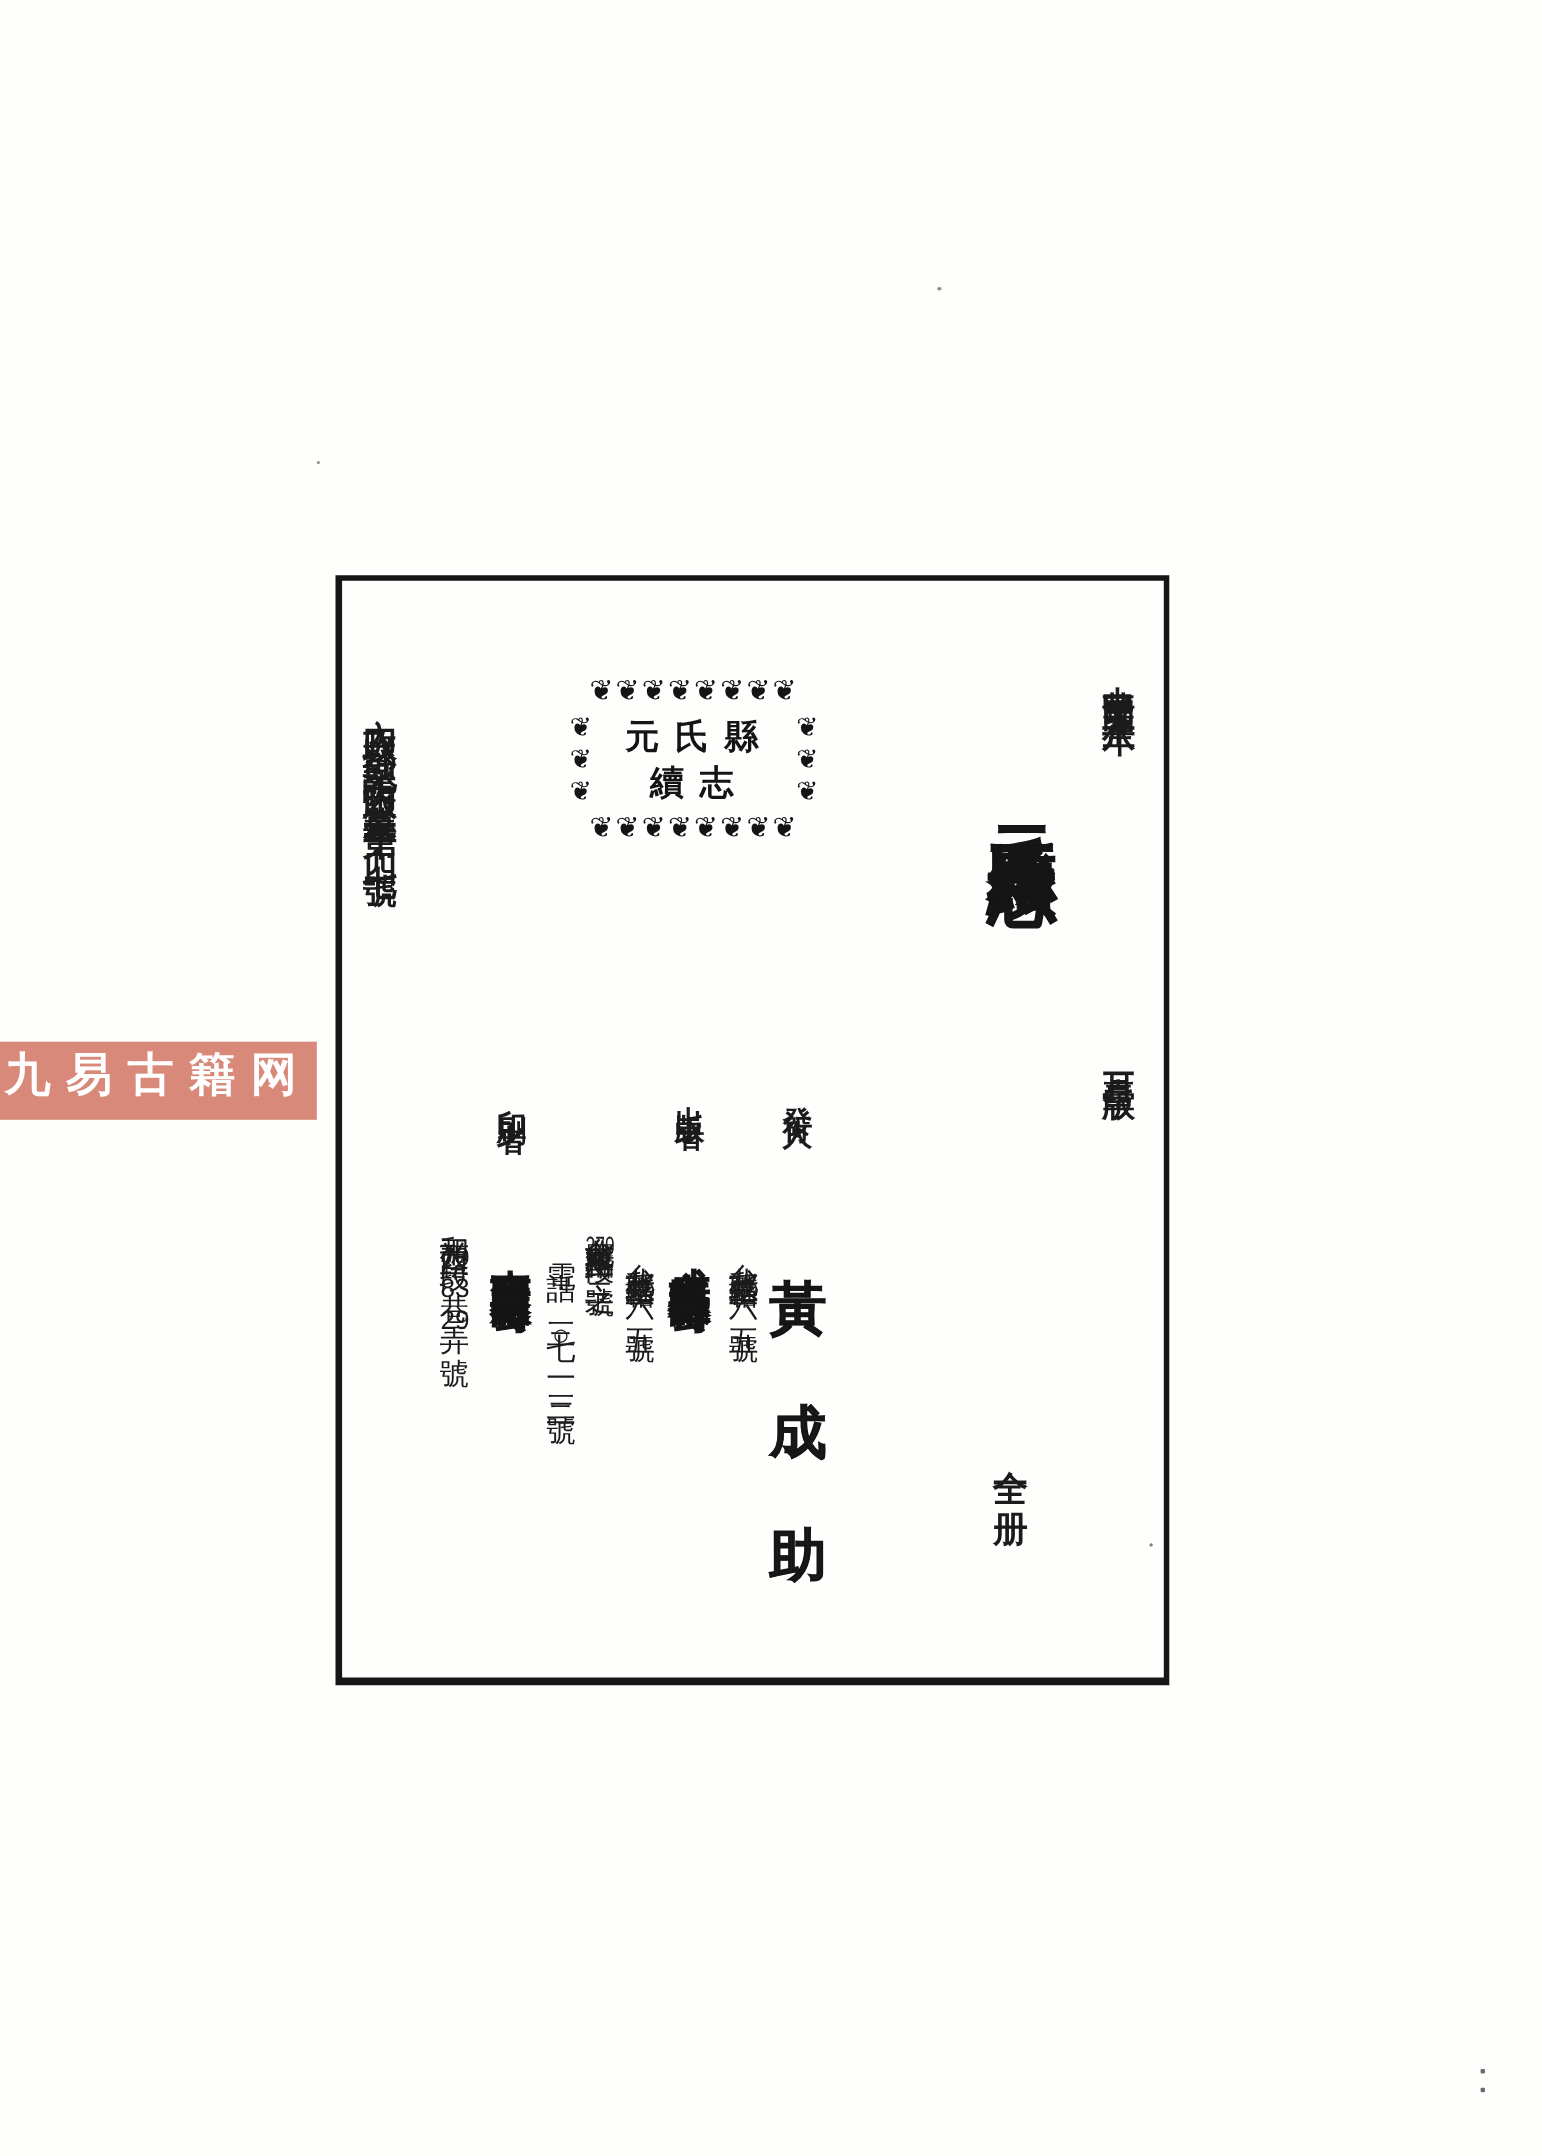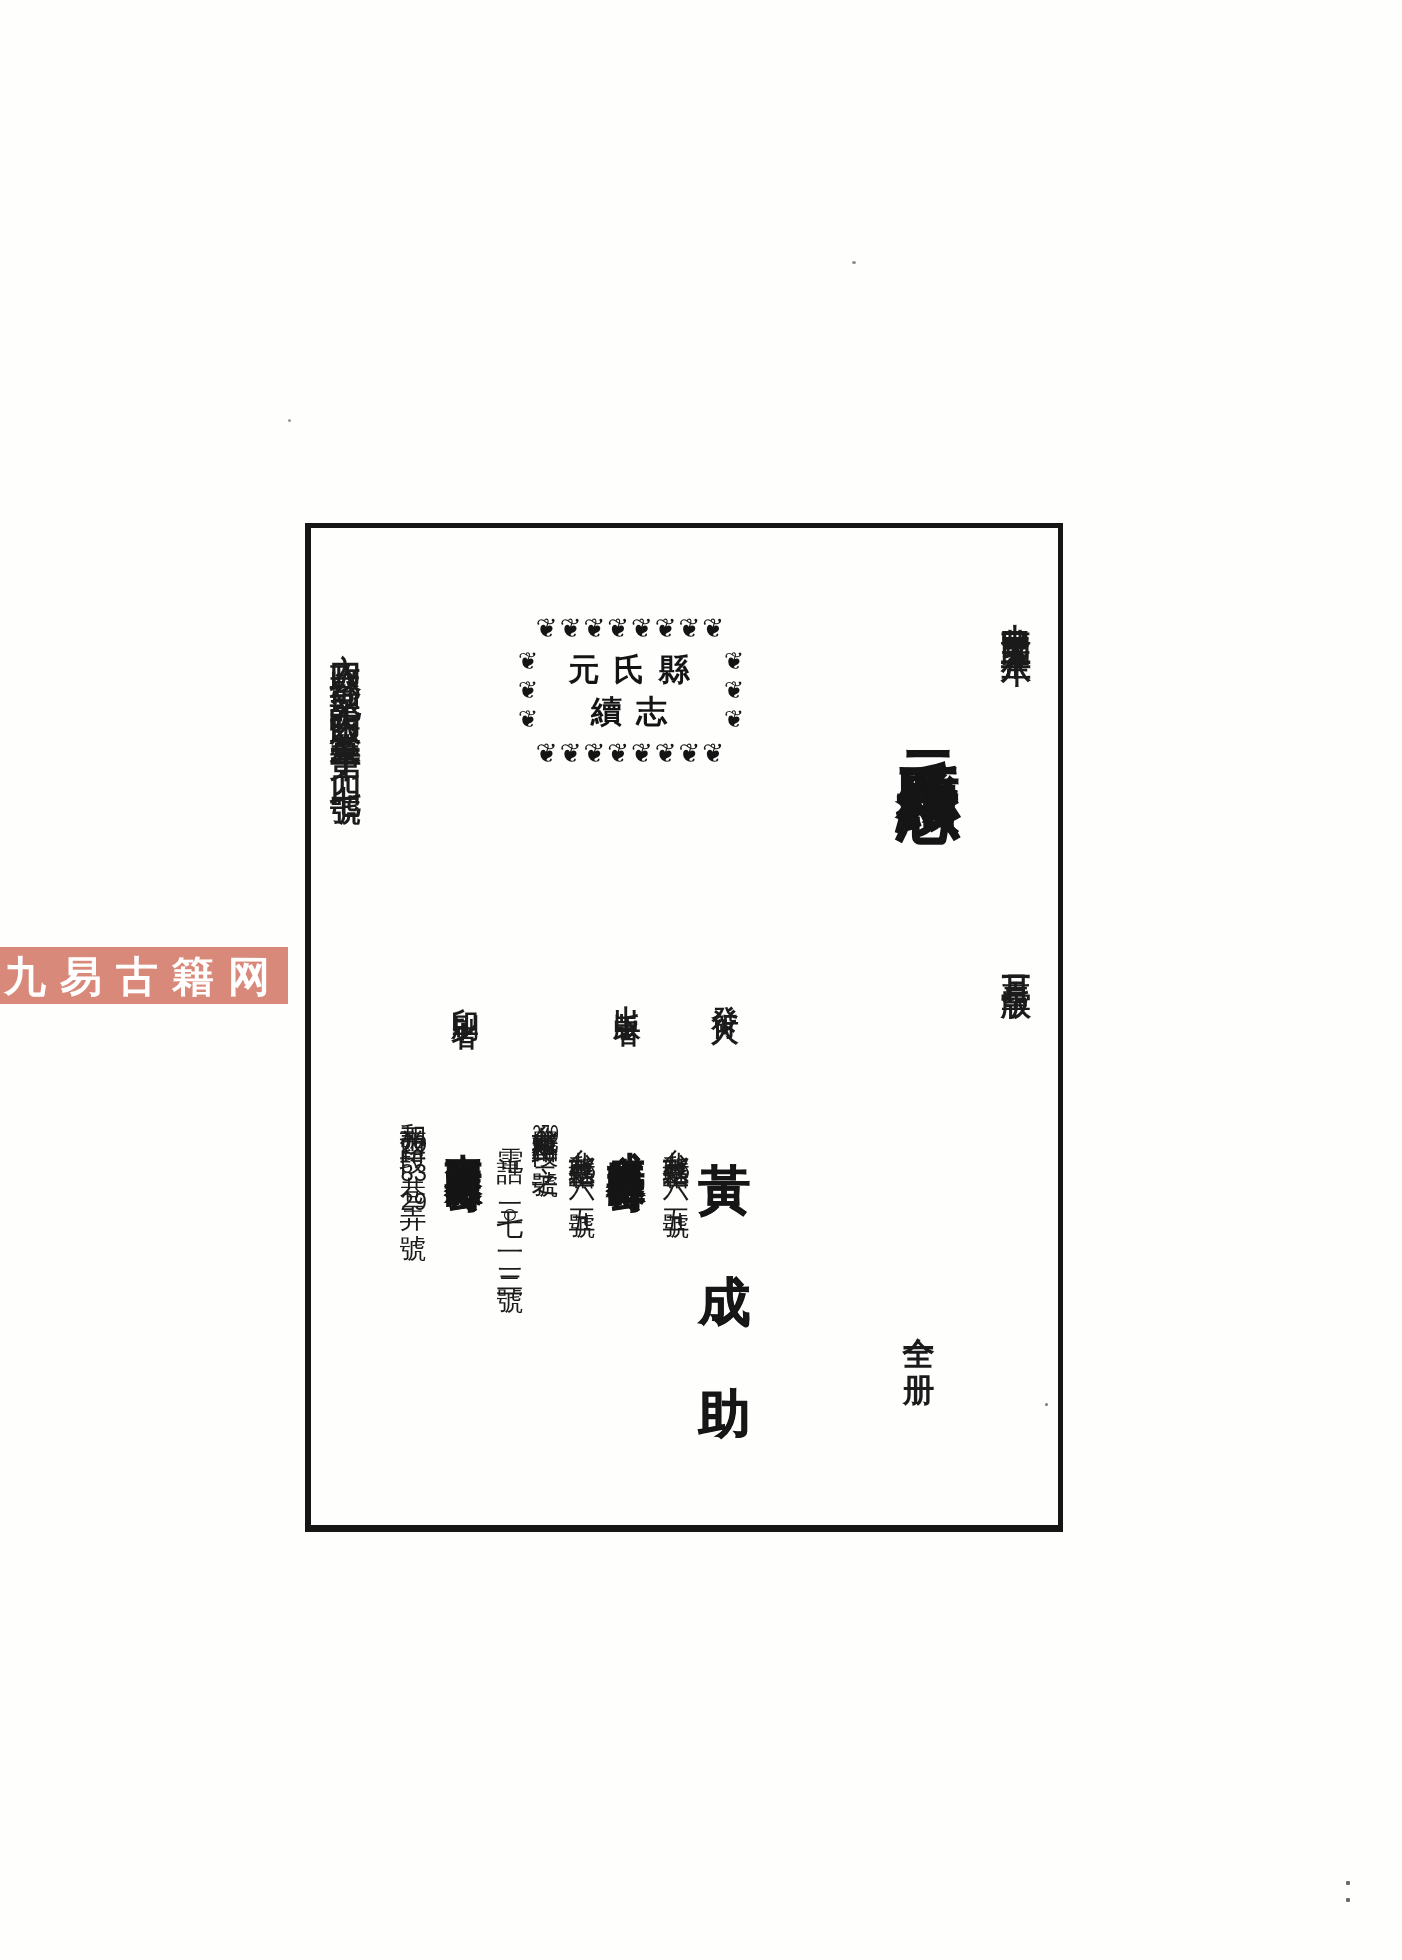--- a/index.html
+++ b/index.html
@@ -63,21 +63,21 @@
     font-size:24px;line-height:34px;letter-spacing:1px;text-align:center;overflow:hidden;
     font-family:"DejaVu Sans","Liberation Sans",sans-serif;
   }
   .stamp-text{
     flex:1;text-align:center;
     font-size:31px;letter-spacing:14px;font-weight:700;
     padding-left:10px;
   }
   
   .watermark{
-    position:absolute;left:0;top:947px;width:288px;height:57px;
+    position:absolute;left:0;top:947px;width:288px;height:71px;
     background:#d8897a;
     color:#ffffff;
     font-family:"Liberation Sans","DejaVu Sans",sans-serif;
     font-weight:700;font-size:42px;line-height:60px;
     text-align:center;letter-spacing:14px;
   }
   
   .speck{position:absolute;border-radius:50%;background:#8d8d8d;}
   .speck-a{left:852px;top:261px;width:4px;height:3px;}
   .speck-b{left:288px;top:419px;width:3px;height:3px;background:#979797;}

